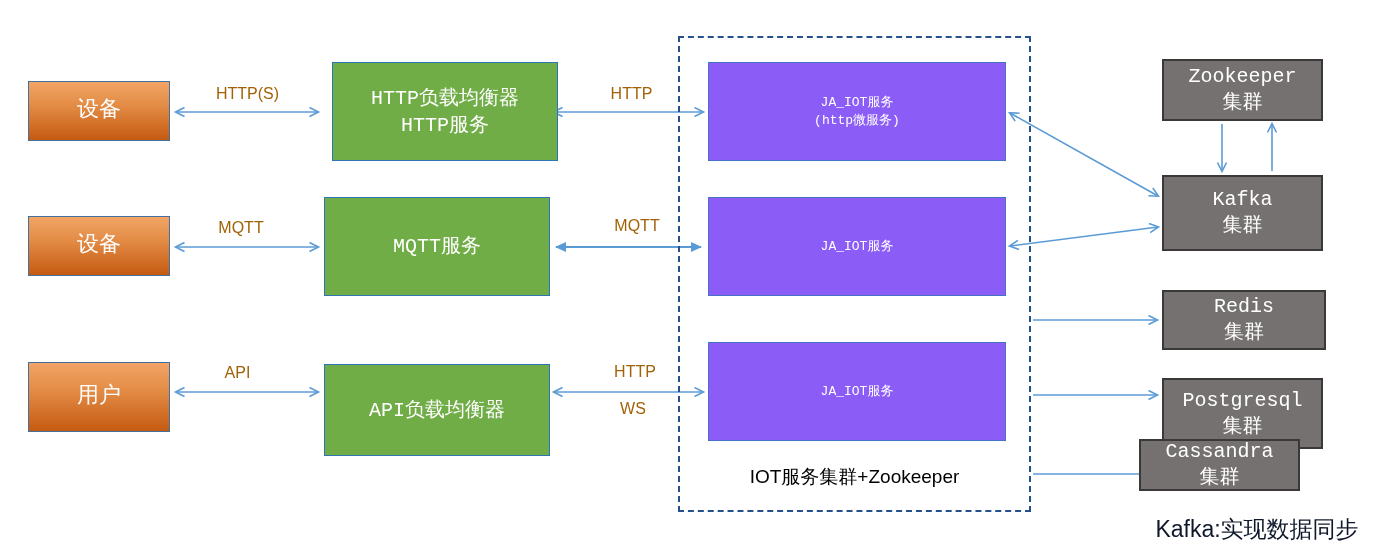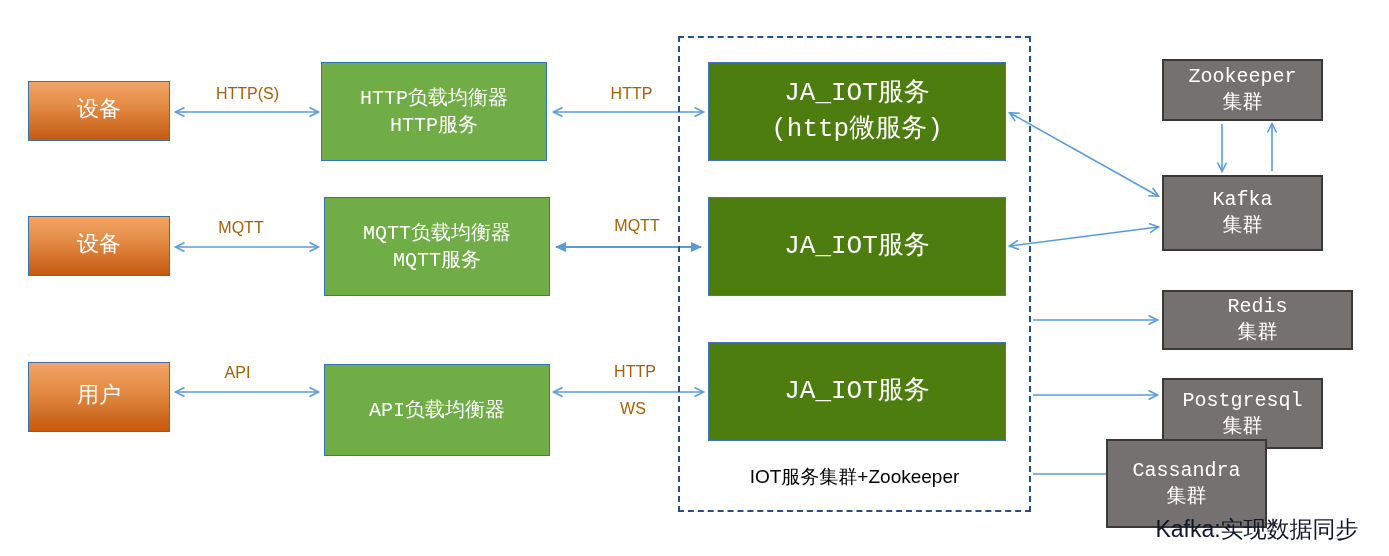--- a/index.html
+++ b/index.html
@@ -14,21 +14,21 @@
     box-sizing:border-box;color:#ffffff;line-height:1.35;font-family:Liberation Mono, monospace;
   }
   .orange{
     background:linear-gradient(180deg,#F2A466 0%,#E38C46 40%,#C55A11 100%);
     border:1.5px solid #41719C;font-size:22px;
   }
   .green{
     background:#70AD47;border:1.5px solid #2E75B6;font-size:20px;
   }
   .blue{
-    background:#4d7c0f;border:1px solid #4472C4;font-size:26px;
+    background:#8b5cf6;border:1px solid #4472C4;font-size:13px;
   }
   .gray{
     background:#767171;border:2.5px solid #3B3838;font-size:20px;line-height:1.3;
   }
   .dashed-container{
     position:absolute;left:678px;top:36px;width:353px;height:476px;
     border:2.5px dashed #24508C;box-sizing:border-box;background:transparent;
   }
   .container-label{
     position:absolute;left:678px;top:464px;width:353px;text-align:center;
@@ -79,26 +79,25 @@
 <div class="node orange" style="left:28px;top:81px;width:142px;height:60px;">
   <span>设备</span>
 </div>
 <div class="node orange" style="left:28px;top:216px;width:142px;height:60px;">
   <span>设备</span>
 </div>
 <div class="node orange" style="left:28px;top:362px;width:142px;height:70px;">
   <span>用户</span>
 </div>
 
-<div class="node green" style="left:321px;top:62px;width:226px;height:99px;">
+<div class="node green" style="left:332px;top:62px;width:226px;height:99px;">
   <span>HTTP负载均衡器</span>
   <span>HTTP服务</span>
 </div>
 <div class="node green" style="left:324px;top:197px;width:226px;height:99px;">
-  <span>MQTT负载均衡器</span>
   <span>MQTT服务</span>
 </div>
 <div class="node green" style="left:324px;top:364px;width:226px;height:92px;">
   <span>API负载均衡器</span>
 </div>
 
 <div class="node blue" style="left:708px;top:62px;width:298px;height:99px;">
   <span>JA_IOT服务</span>
   <span>(http微服务)</span>
 </div>
@@ -110,29 +109,29 @@
 </div>
 
 <div class="node gray" style="left:1162px;top:59px;width:161px;height:62px;">
   <span>Zookeeper</span>
   <span>集群</span>
 </div>
 <div class="node gray" style="left:1162px;top:175px;width:161px;height:76px;">
   <span>Kafka</span>
   <span>集群</span>
 </div>
-<div class="node gray" style="left:1162px;top:290px;width:191px;height:60px;">
+<div class="node gray" style="left:1162px;top:290px;width:164px;height:60px;">
   <span>Redis</span>
   <span>集群</span>
 </div>
 <div class="node gray" style="left:1162px;top:358px;width:161px;height:71px;margin-top:20px;">
   <span>Postgresql</span>
   <span>集群</span>
 </div>
-<div class="node gray" style="left:1106px;top:439px;width:161px;height:89px;">
+<div class="node gray" style="left:1139px;top:439px;width:161px;height:52px;">
   <span>Cassandra</span>
   <span>集群</span>
 </div>
 
 <div class="edge-label" style="left:200px;top:85px;width:95px;">HTTP(S)</div>
 <div class="edge-label" style="left:594px;top:85px;width:75px;">HTTP</div>
 <div class="edge-label" style="left:200px;top:219px;width:82px;">MQTT</div>
 <div class="edge-label" style="left:598px;top:217px;width:78px;">MQTT</div>
 <div class="edge-label" style="left:200px;top:364px;width:75px;">API</div>
 <div class="edge-label" style="left:597px;top:363px;width:76px;">HTTP</div>

